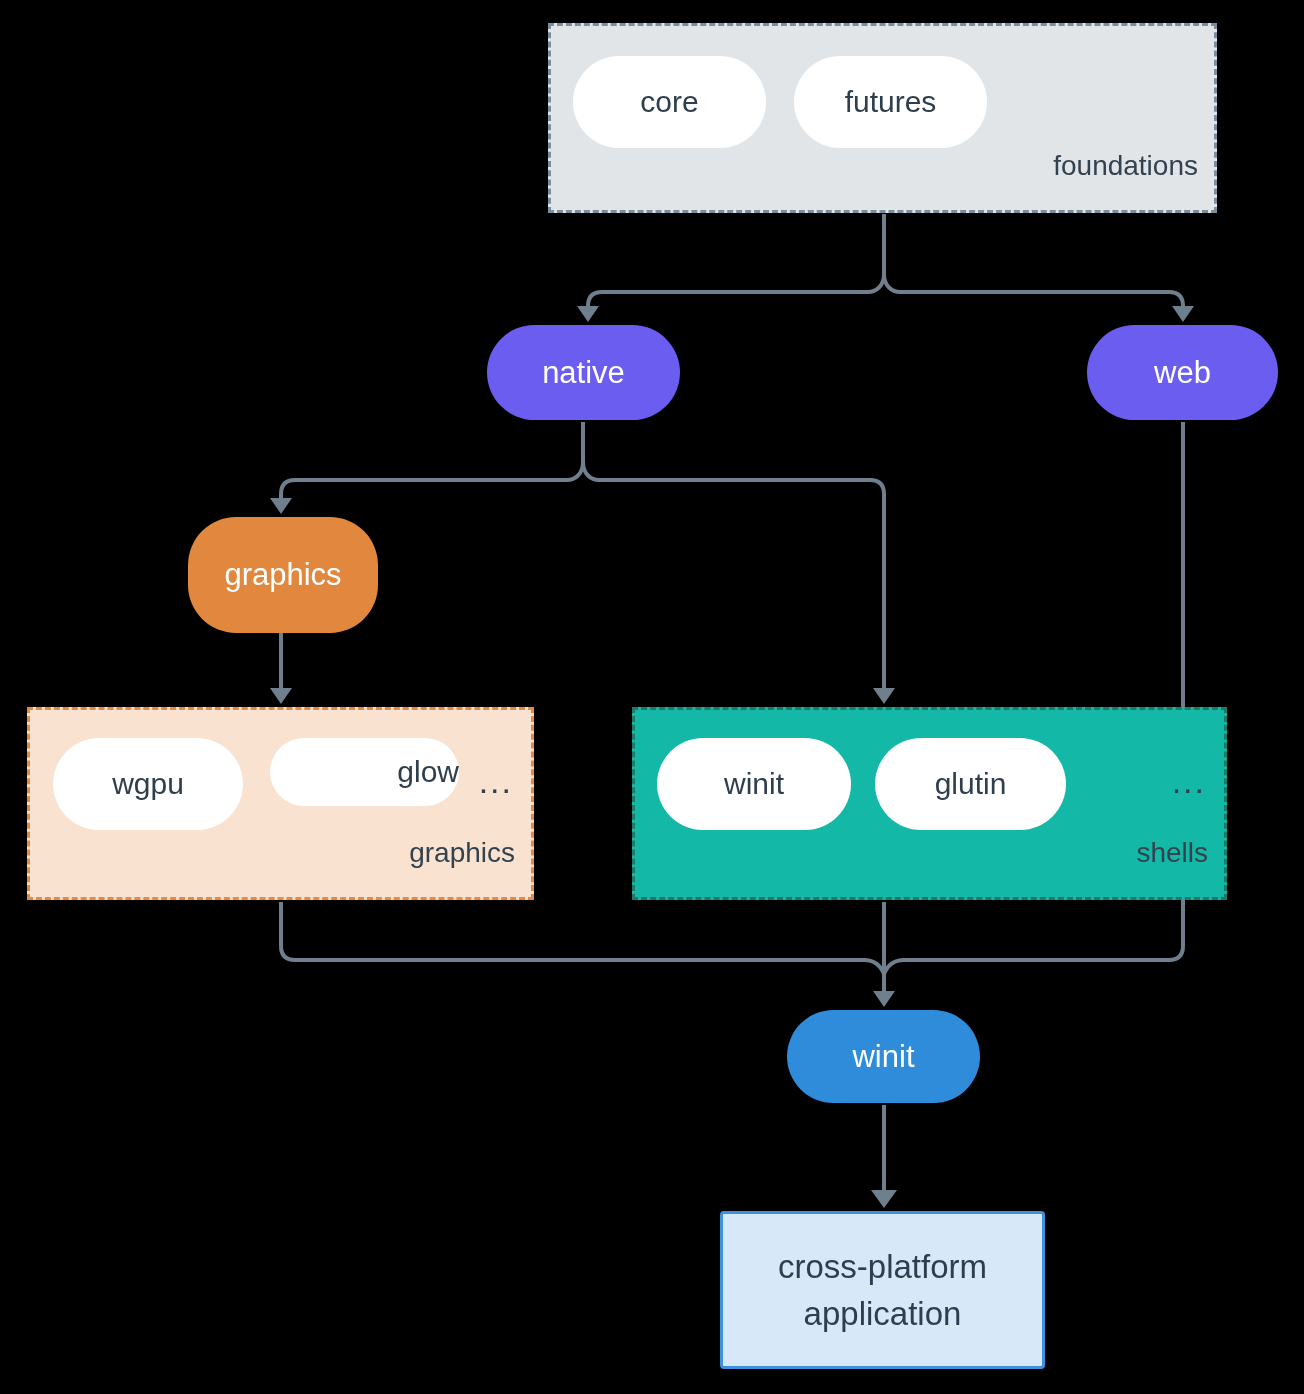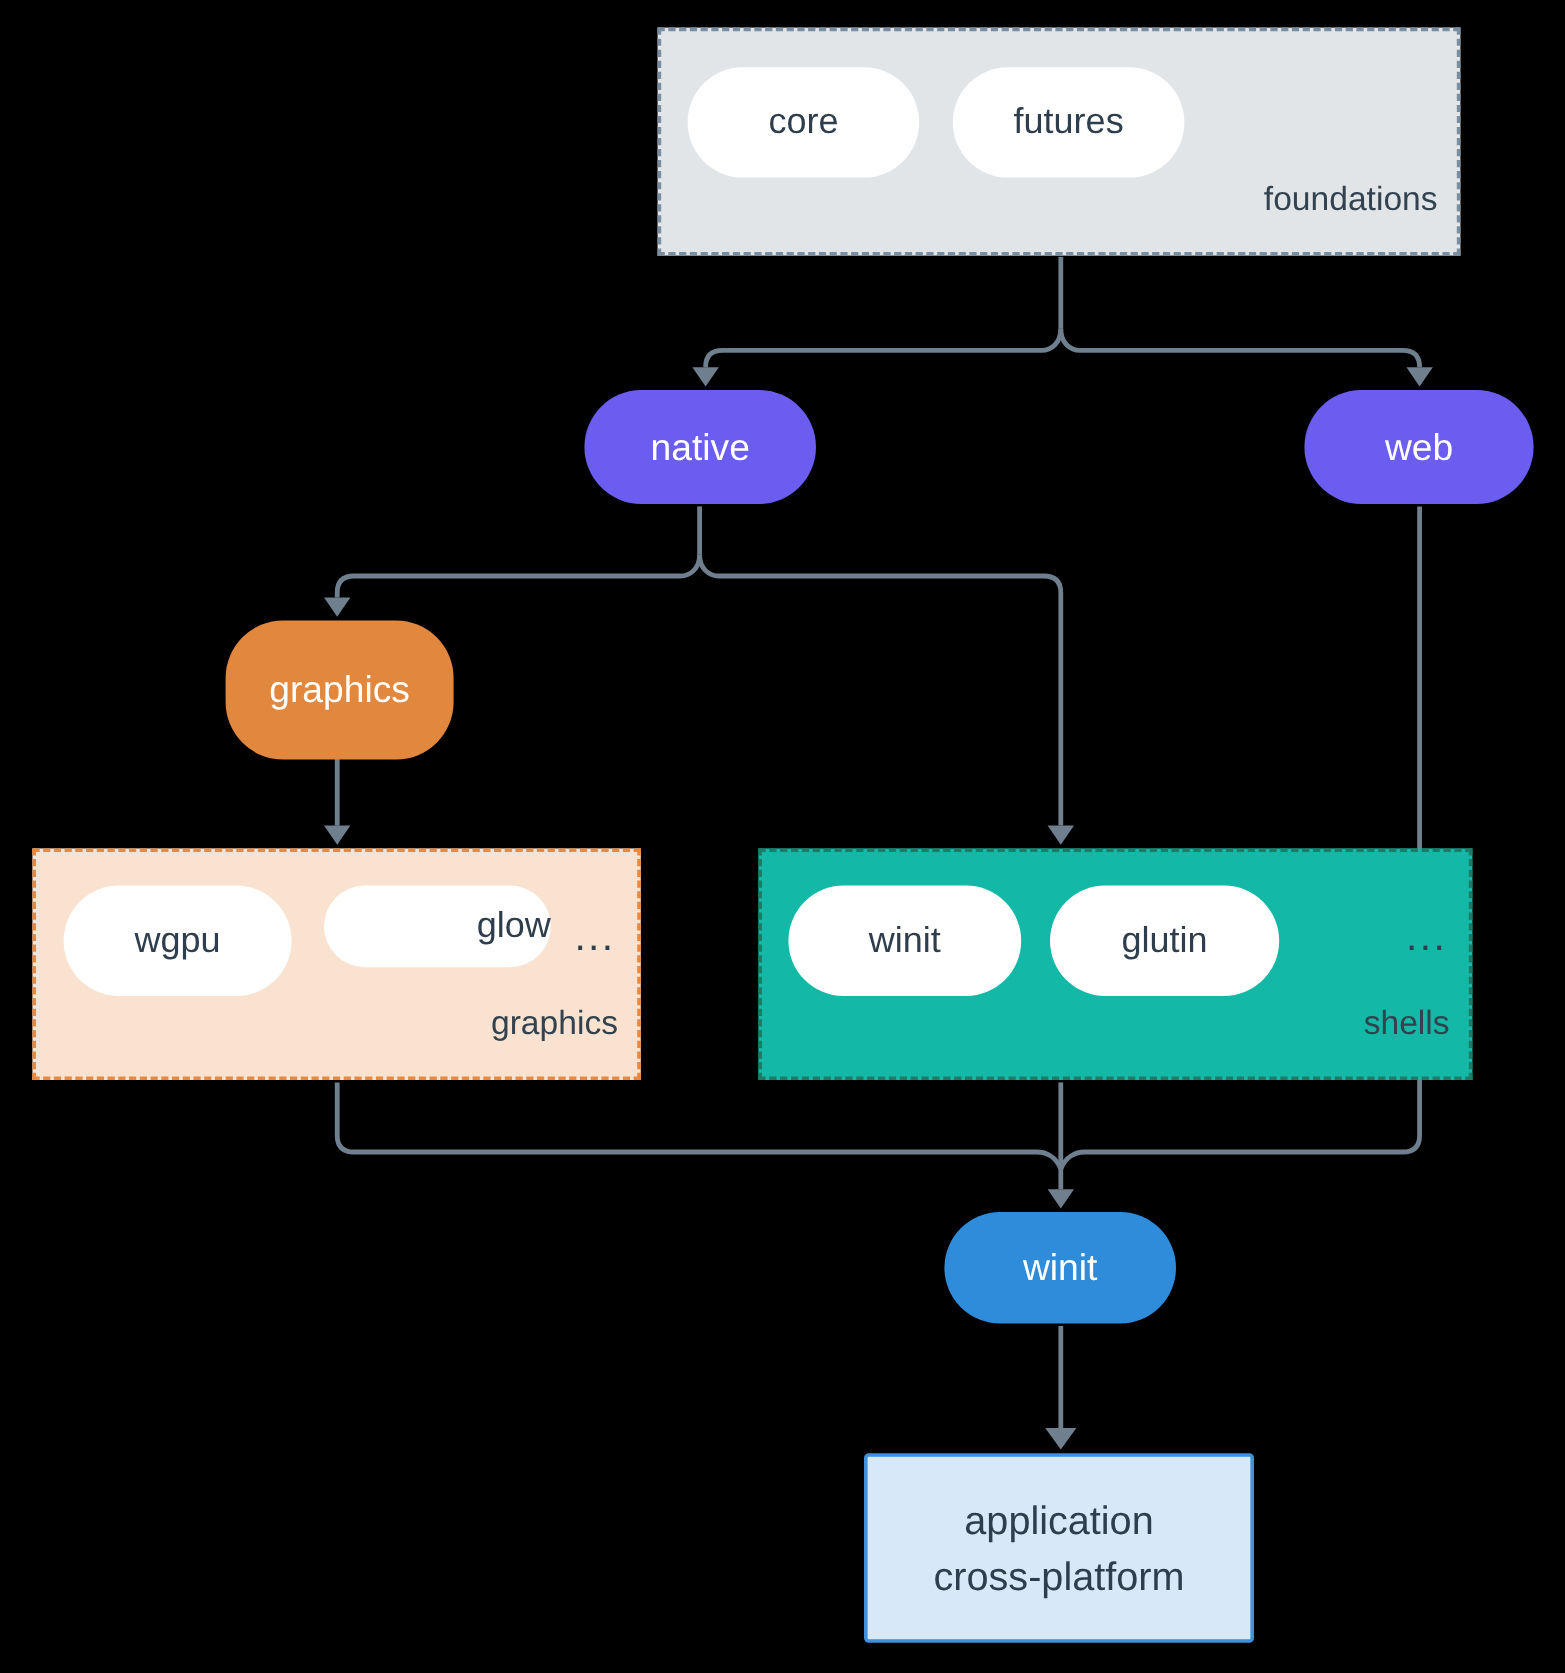--- a/index.html
+++ b/index.html
@@ -110,15 +110,15 @@
   </div>
   <div class="dots" style="right:18px;top:52px;">...</div>
   <div class="group-label">shells</div>
 </div>
 
 <div class="node-pill iced">
   <span>winit</span>
 </div>
 
 <div class="app-box">
+  <span>cross-platform</span>
   <span>application</span>
-  <span>cross-platform</span>
 </div>
 
 </body></html>

